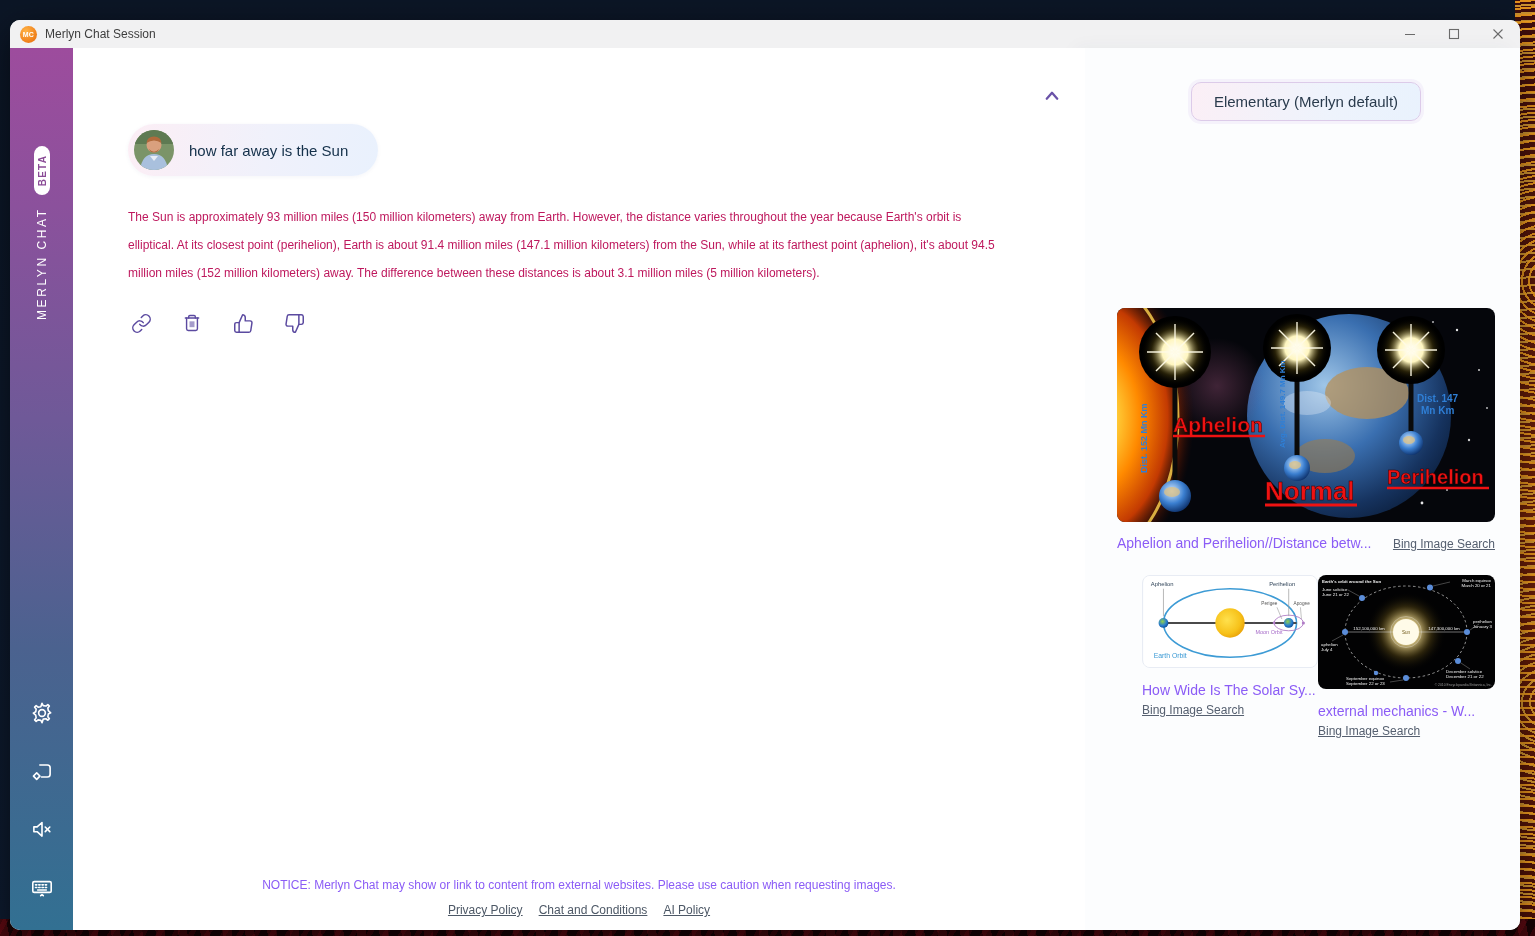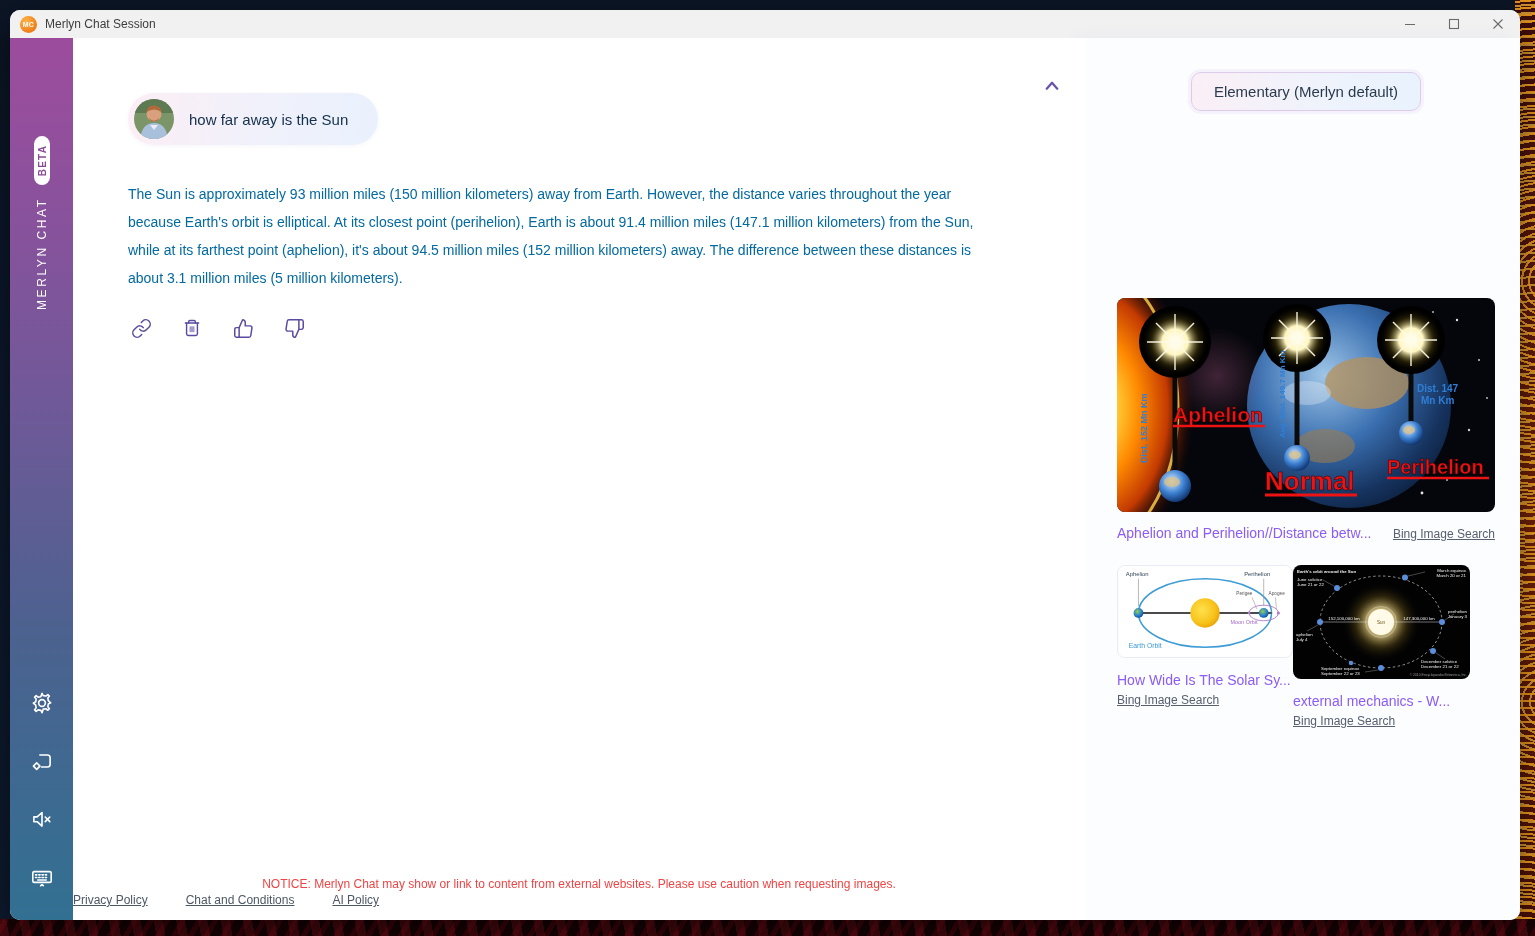--- a/index.html
+++ b/index.html
@@ -21,21 +21,21 @@
       linear-gradient(180deg,#3f0d0d, #6e2008 55%, #4a0f08);
   }
   .desk-bottom {
     position:absolute; bottom:0; left:0; width:100%; height:17px;
     background:
       repeating-linear-gradient(80deg, rgba(150,20,30,.35) 0 9px, rgba(0,0,0,0) 9px 22px),
       repeating-linear-gradient(-60deg, rgba(90,5,15,.5) 0 5px, rgba(0,0,0,0) 5px 14px),
       #170305;
   }
   .window {
-    position:absolute; left:10px; top:10px; width:1510px; height:910px;
+    position:absolute; left:10px; top:20px; width:1510px; height:910px;
     border-radius:10px; overflow:hidden; background:#fff;
     box-shadow:0 10px 34px rgba(0,0,0,.55);
     display:flex; flex-direction:column;
   }
   
   .titlebar { height:28px; background:#f1f1f2; display:flex; align-items:center; padding:0 0 0 10px; flex-shrink:0; }
   .app-logo { width:17px; height:17px; border-radius:50%; background:radial-gradient(circle at 35% 30%, #ffb347, #f0821c 65%, #e06c10); color:#fff;
     font-size:7px; font-weight:bold; display:flex; align-items:center; justify-content:center; letter-spacing:.2px; }
   .tb-title { font-size:12px; color:#3d3d3d; margin-left:8px; }
   .tb-spacer { flex:1; }
@@ -48,49 +48,49 @@
     background:linear-gradient(180deg,#9d4c9d 0%, #8b519c 18%, #6f5998 42%, #4b628f 68%, #327092 100%); }
   .brand-rotor { position:absolute; left:50%; top:185px; transform:translate(-50%,-50%) rotate(-90deg);
     display:flex; align-items:center; gap:12px; white-space:nowrap; }
   .brand-text { color:#fff; font-size:12px; letter-spacing:2.6px; font-weight:500; }
   .beta-pill { background:#fff; color:#8a4b96; font-size:10px; font-weight:bold; letter-spacing:1.2px;
     padding:3px 9px 2px; border-radius:10px; }
   .side-icons { position:absolute; left:0; bottom:26px; width:100%; display:flex; flex-direction:column; align-items:center; gap:24px; }
   .side-btn { width:40px; height:34px; display:flex; align-items:center; justify-content:center; cursor:pointer; }
   .side-btn svg { stroke:#fff; fill:none; stroke-width:1.5; stroke-linecap:round; stroke-linejoin:round; }
   
-  .chat { flex:1; position:relative; background:#fff; padding:55px 0 0 55px; }
+  .chat { flex:1; position:relative; background:#fff; padding:76px 0 0 55px; }
   .collapse-btn { position:absolute; top:36px; right:20px; width:26px; height:22px; display:flex; align-items:center; justify-content:center; cursor:pointer; }
   .bubble { display:inline-flex; align-items:center; gap:15px; height:52px; border-radius:27px; padding:6px 30px 6px 6px;
     background:linear-gradient(100deg,#fceef5 0%, #f0f1fb 55%, #e9f1fd 100%);
     box-shadow:0 1px 4px rgba(40,60,120,.05); }
   .avatar { width:40px; height:40px; border-radius:50%; overflow:hidden; flex-shrink:0; }
   .bubble-text { font-size:15px; color:#14304a; }
-  .response { margin-top:35px; width:880px; font-size:14px; line-height:28px; color:#0369a1; }
+  .response { margin-top:27px; width:880px; font-size:12px; line-height:28px; color:#be185d; }
   .actions { margin-top:24px; display:flex; gap:25px; align-items:center; }
   .action-btn { width:26px; height:24px; display:flex; align-items:center; justify-content:center; cursor:pointer; }
   .action-btn svg { stroke:#5b4aa0; fill:none; stroke-width:1.7; stroke-linecap:round; stroke-linejoin:round; }
   .chat-footer { position:absolute; bottom:13px; left:0; right:0; text-align:center; }
-  .notice { font-size:12px; color:#ef4444; }
-  .footer-links { margin-top:2px; display:flex; justify-content:flex-start; gap:38px; }
+  .notice { font-size:12px; color:#8b5cf6; }
+  .footer-links { margin-top:11px; display:flex; justify-content:center; gap:16px; }
   .footer-links a { font-size:12px; color:#4d5866; text-decoration:underline; cursor:pointer; }
   
   .right { width:435px; flex-shrink:0; background:#fcfdfe; box-shadow:-10px 0 18px rgba(40,60,100,.045);
     padding:34px 25px 0 32px; }
   .mode-wrap { text-align:center; }
   .mode-btn { display:inline-block; padding:10px 22px; border-radius:10px; border:1.5px solid #dccbe9;
     background:linear-gradient(100deg,#fbeff6 0%, #eef3fc 60%, #e9f2fd 100%);
     box-shadow:0 0 0 3px rgba(225,205,240,.22);
     font-size:15px; color:#2a3b4d; cursor:pointer; font-family:inherit; }
   .img-section { margin-top:187px; width:378px; }
   .img-card { border-radius:8px; overflow:hidden; cursor:pointer; display:block; line-height:0; }
   .cap-row { margin-top:13px; display:flex; justify-content:space-between; align-items:baseline; }
   .cap-title { font-size:14px; color:#8b5cf6; }
   .cap-link { font-size:12px; color:#566070; text-decoration:underline; cursor:pointer; white-space:nowrap; }
-  .small-row { margin-top:24px; display:flex; justify-content:flex-start; align-items:flex-start; }
+  .small-row { margin-top:24px; display:flex; justify-content:flex-end; align-items:flex-start; }
   .small-col { display:flex; flex-direction:column; }
   .small-col .cap-title { margin-top:14px; }
   .small-col .cap-link { margin-top:5px; align-self:flex-start; }
 </style>
 </head>
 <body>
 
 <div class="desk-right"></div>
 <div class="desk-bottom"></div>
 

